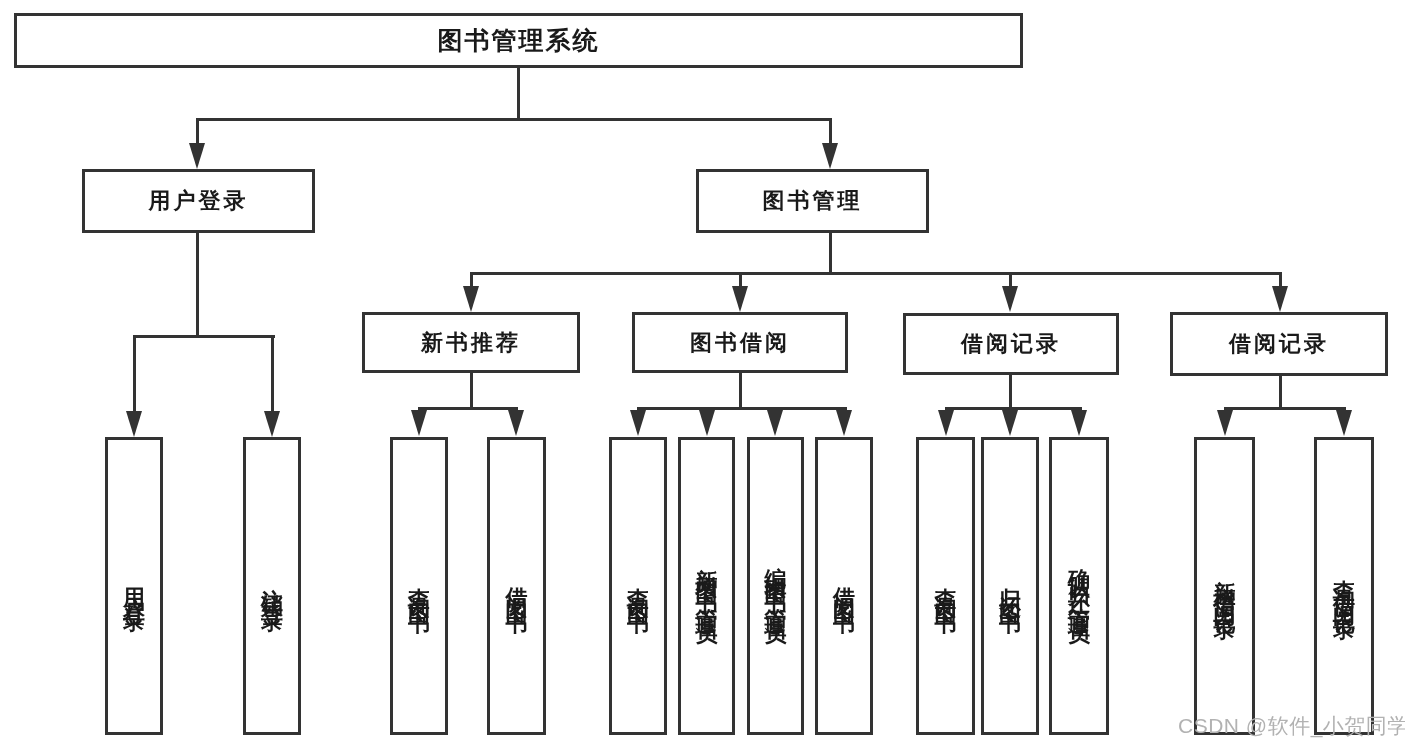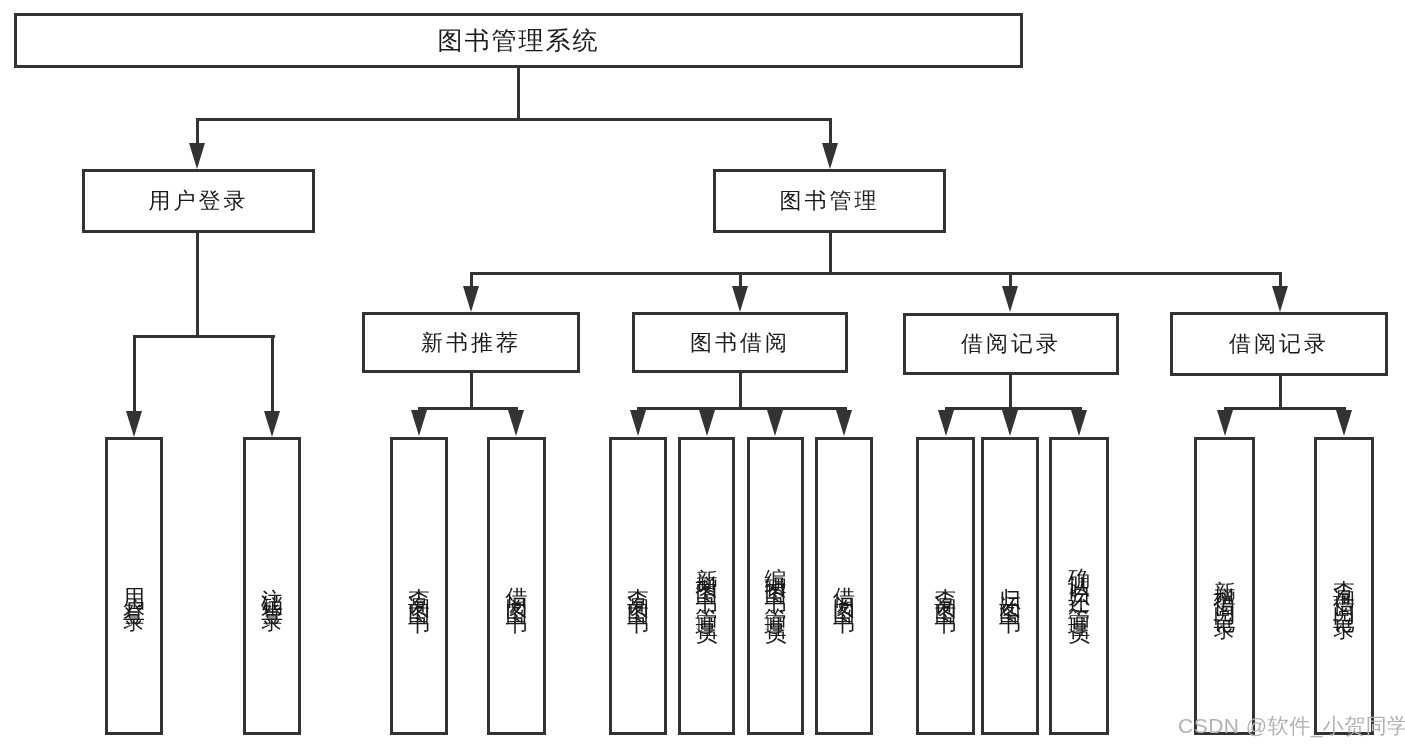--- a/index.html
+++ b/index.html
@@ -16,20 +16,21 @@
 
   
   .box {
     position: absolute;
     background: #ffffff;
     border: 3px solid #333333;
     display: flex;
     align-items: center;
     justify-content: center;
     color: #1a1a1a;
+    font-weight: bold;
   }
   .box .lbl {
     font-size: 22px;
     letter-spacing: 3px;
     white-space: nowrap;
     color: #1a1a1a;
   }
   .box.root .lbl {
     font-size: 25px;
     letter-spacing: 2px;
@@ -76,21 +77,21 @@
   <div class="vl" style="left:517px; top:68px;  height:50px;"></div>
   <div class="hl" style="left:196px; top:118px; width:636px;"></div>
   <div class="vl" style="left:196px; top:118px; height:30px;"></div>
   <div class="arrow" style="left:189px; top:143px;"></div>
   <div class="vl" style="left:829px; top:118px; height:30px;"></div>
   <div class="arrow" style="left:822px; top:143px;"></div>
 
   <div class="box" style="left:82px; top:169px; width:233px; height:64px;">
     <span class="lbl">用户登录</span>
   </div>
-  <div class="box" style="left:713px; top:169px; width:233px; height:64px;">
+  <div class="box" style="left:696px; top:169px; width:233px; height:64px;">
     <span class="lbl">图书管理</span>
   </div>
 
   <div class="vl" style="left:196px; top:233px; height:102px;"></div>
   <div class="hl" style="left:133px; top:335px; width:142px;"></div>
   <div class="vl" style="left:133px; top:335px; height:78px;"></div>
   <div class="arrow" style="left:126px; top:411px;"></div>
   <div class="vl" style="left:271px; top:335px; height:78px;"></div>
   <div class="arrow" style="left:264px; top:411px;"></div>
 

